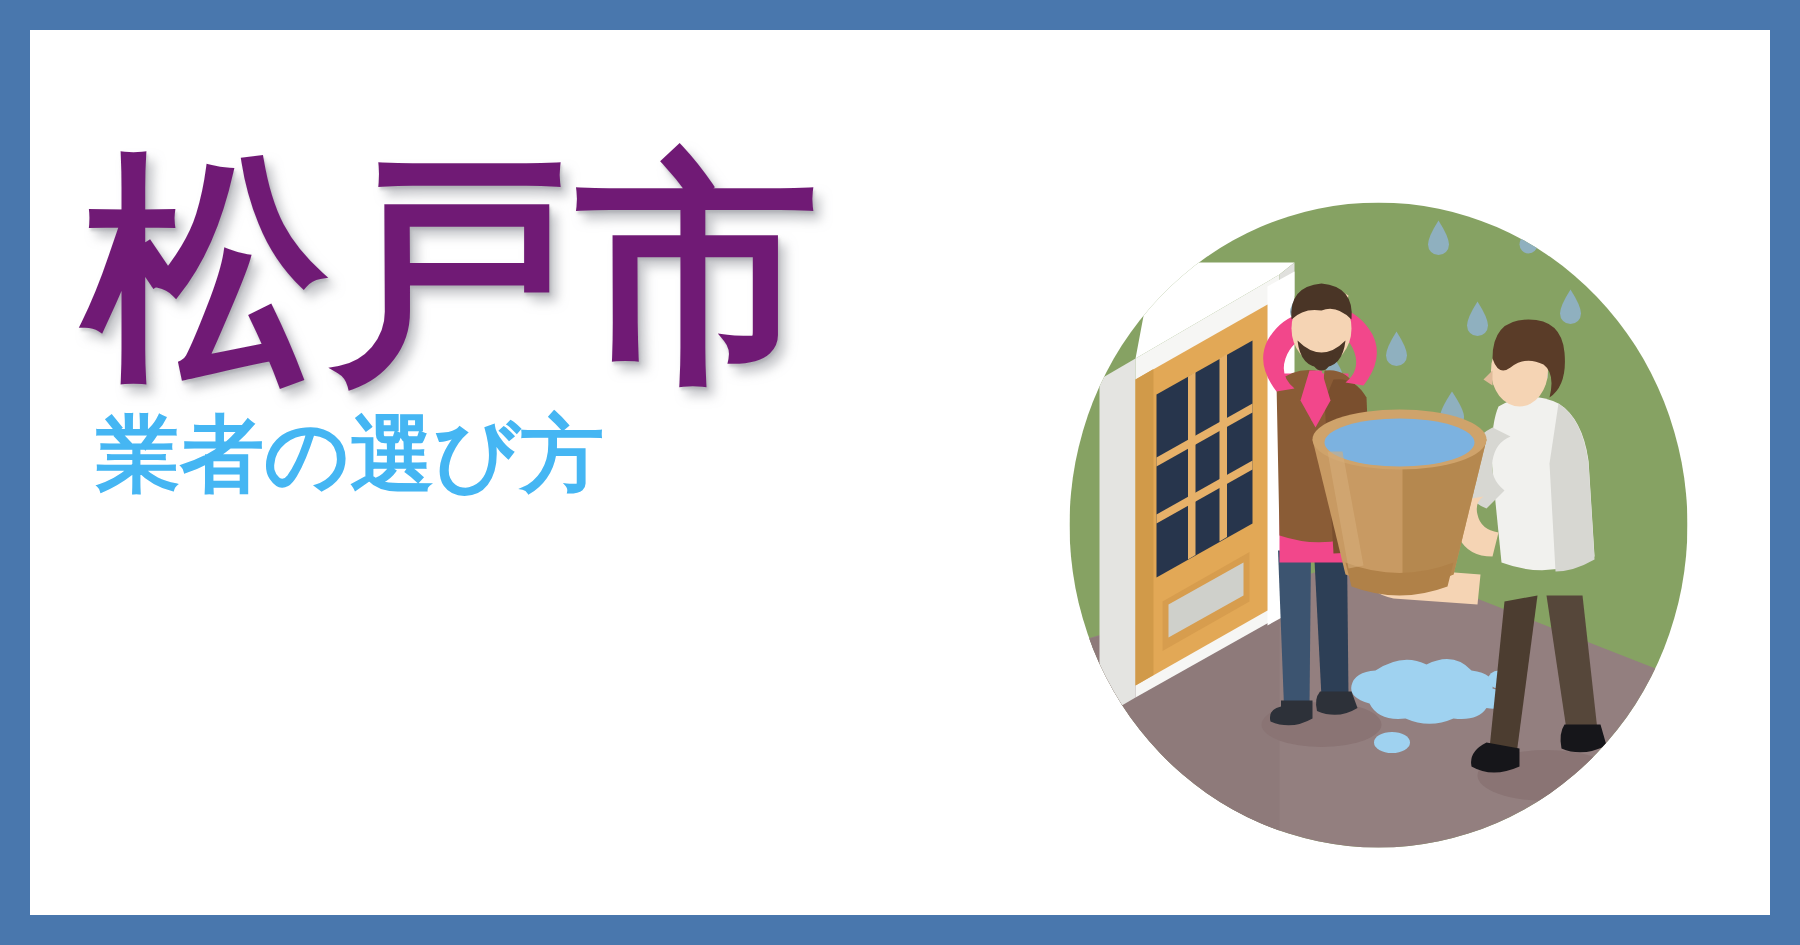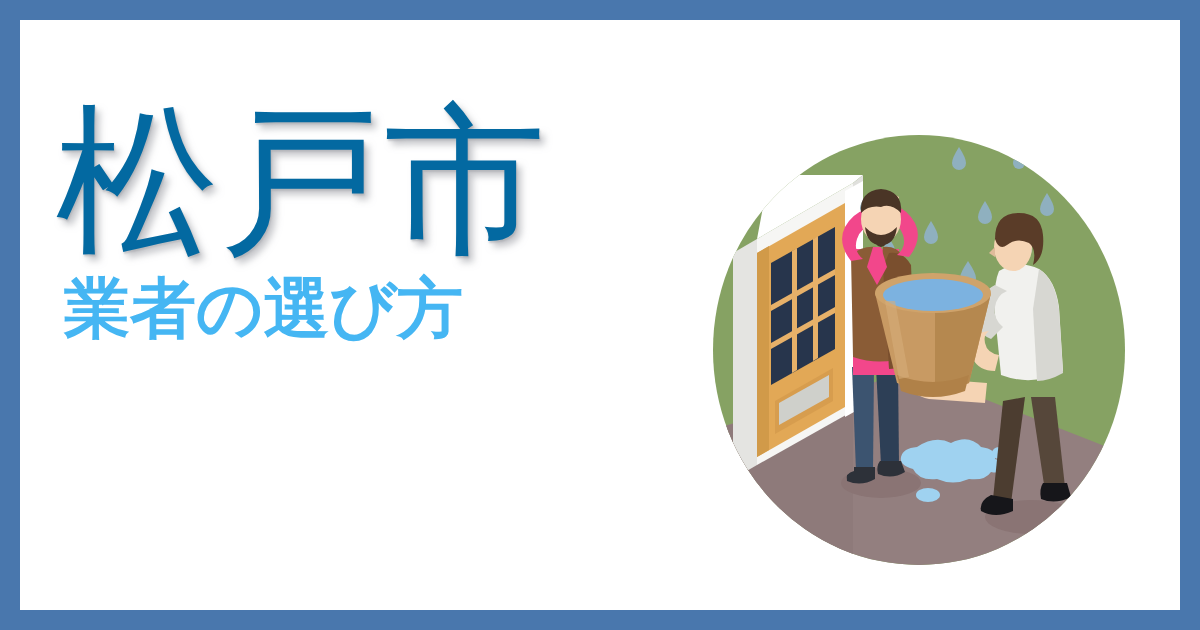--- a/index.html
+++ b/index.html
@@ -28,41 +28,41 @@
 
   
   #text-block {
     position: absolute;
     left: 36px; top: 80px;
     width: 680px;
   }
   #title-main {
     font-size: 162px;
     line-height: 1.0;
-    font-weight: 400;
-    color: #0369a1;
+    font-weight: 700;
+    color: #701a75;
     letter-spacing: 2px;
     text-shadow: 5px 6px 7px rgba(150,152,158,.55),
                  1px 2px 2px rgba(150,152,158,.45);
     white-space: nowrap;
   }
   #title-sub {
     margin-top: 12px;
     margin-left: 8px;
     font-size: 56px;
     line-height: 1.05;
     font-weight: 700;
     color: #4977ad;
     letter-spacing: 0px;
     white-space: nowrap;
   }
   #title-cta {
     margin-top: 12px;
     margin-left: 8px;
-    font-size: 66px;
+    font-size: 56px;
     line-height: 1.05;
     font-weight: 700;
     color: #45b6f3;
     letter-spacing: 0px;
     white-space: nowrap;
   }
 
   
   #illustration {
     position: absolute;

